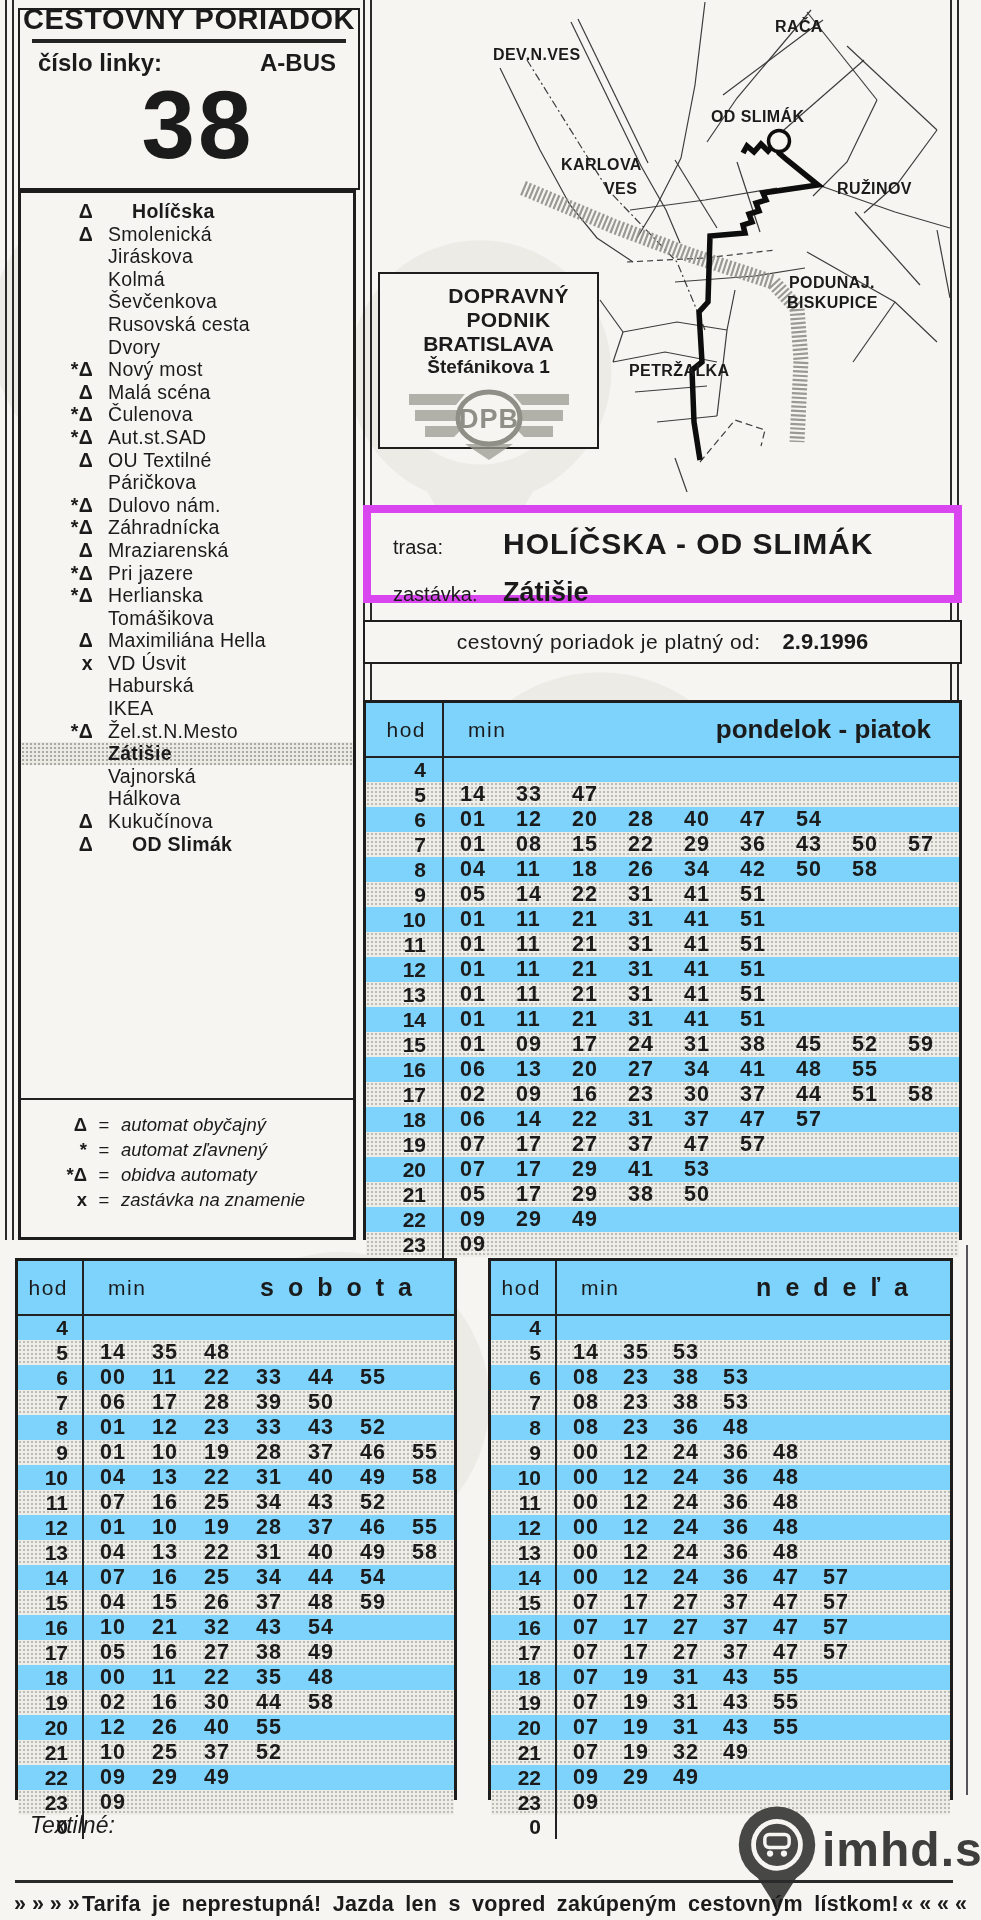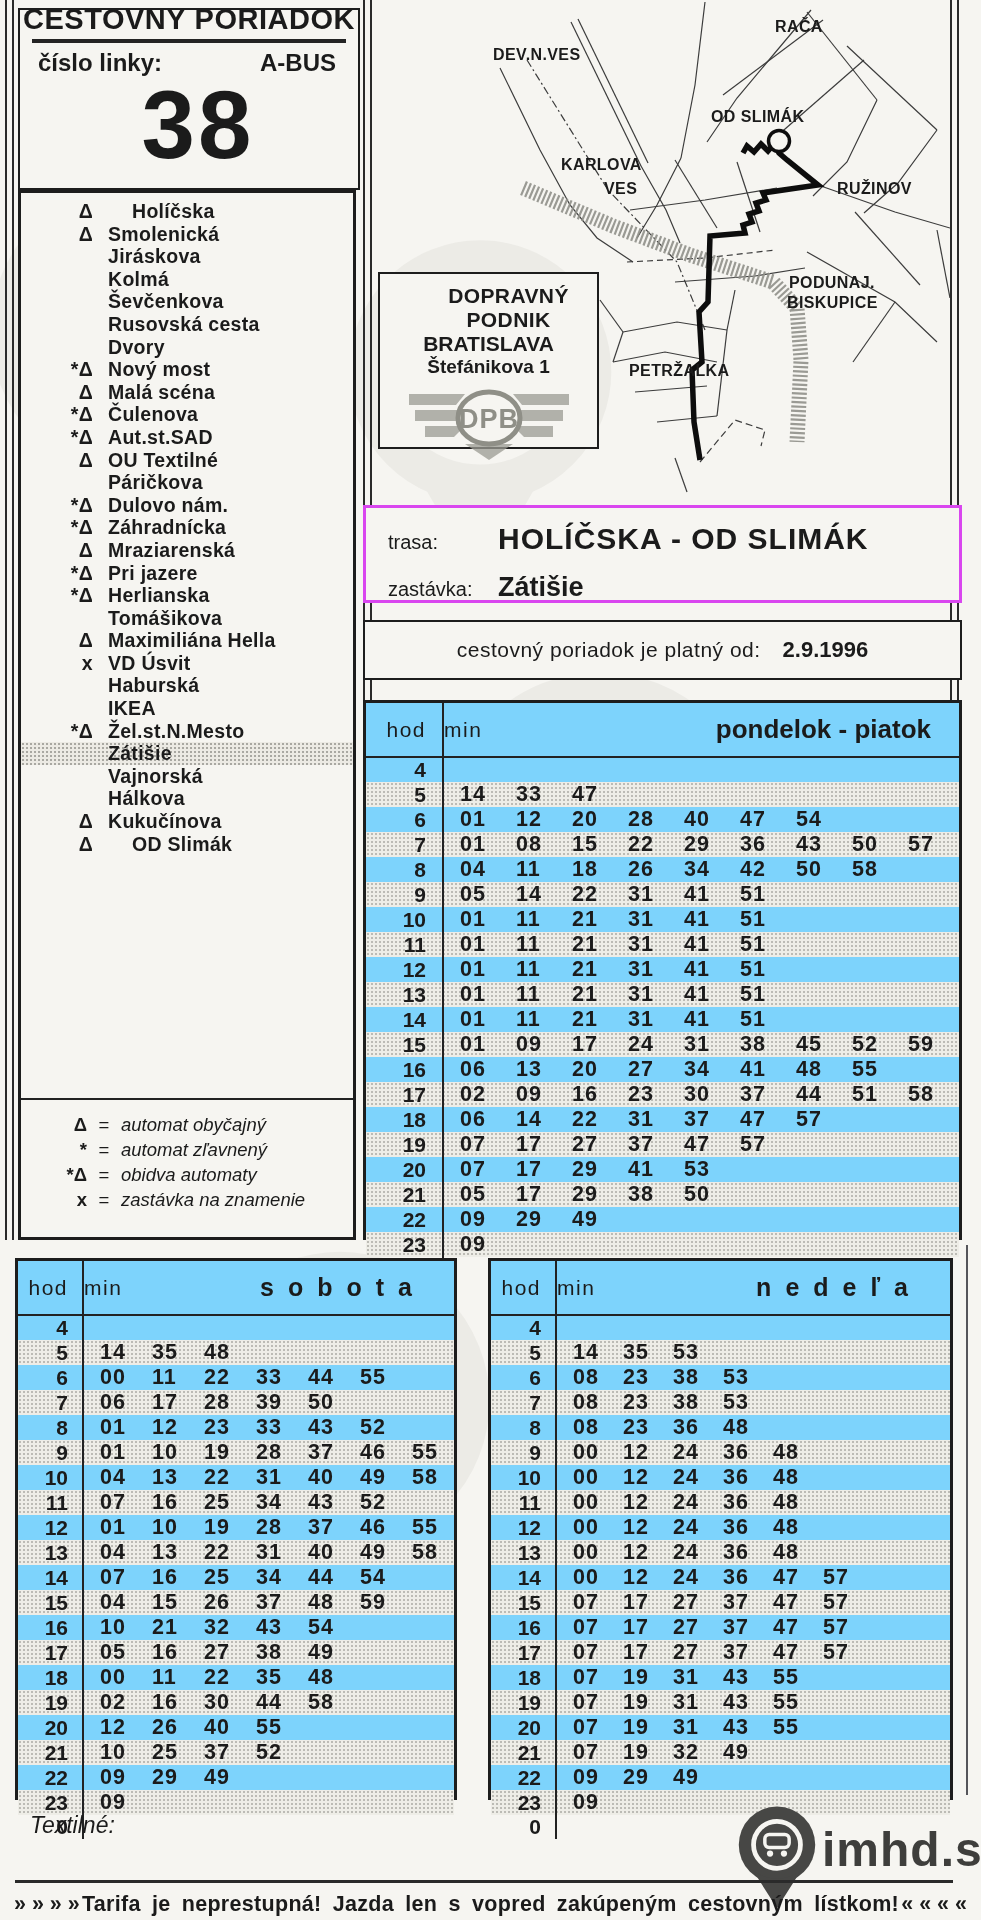--- a/index.html
+++ b/index.html
@@ -15,56 +15,56 @@
              border:2.5px solid #1d1d1d;overflow:hidden;background:#f6f5f1;}
   .cp-title{font-size:29px;font-weight:bold;letter-spacing:.5px;text-align:center;margin-top:-7px;white-space:nowrap;}
   .title-rule{border-top:4px solid #242424;margin:3px 12px 6px 12px;}
   .line-row{display:flex;justify-content:space-between;padding:0 22px 0 18px;font-size:24px;font-weight:bold;}
   .line-number{text-align:center;font-size:96px;font-weight:bold;letter-spacing:3px;line-height:92px;margin-top:2px;margin-left:18px;}
   
   .stops-box{position:absolute;left:18px;top:190px;width:338px;height:1050px;
              border:3px solid #1d1d1d;background:#f6f5f1;padding-top:7px;box-sizing:border-box;}
   .stop-row{display:flex;line-height:22.6px;font-size:19.5px;letter-spacing:.3px;}
   .stop-row .sym{width:72px;text-align:right;padding-right:15px;font-weight:bold;flex:none;}
-  .stop-row .sname{flex:1;font-weight:bold;}
+  .stop-row .sname{flex:1;}
   .stop-row.bold .sname{font-weight:bold;margin-left:24px;}
   .stop-row.highlight .sname{font-weight:bold;}
   .stop-row.highlight{background-image:radial-gradient(circle,#a9a8a2 1px,rgba(0,0,0,0) 1.15px);
                       background-size:4px 4px;background-color:#eceae4;}
   .legend{position:absolute;left:0;right:0;top:905px;border-top:2.5px solid #222;padding-top:12px;}
   .legend-row{display:flex;font-size:18.5px;line-height:25px;font-style:italic;}
   .legend-row .lsym{width:66px;text-align:right;font-weight:bold;font-style:normal;flex:none;}
   .legend-row .leq{width:34px;text-align:center;font-style:normal;flex:none;}
   
   .map{position:absolute;left:375px;top:0;width:575px;height:498px;}
   .map text{font-size:16px;font-weight:bold;fill:#1b1b1b;letter-spacing:.4px;}
   .dpb-box{position:absolute;left:378px;top:272px;width:221px;height:177px;border:2.5px solid #1d1d1d;
            background:#f6f5f1;text-align:center;box-sizing:border-box;padding-top:10px;}
   .dpb-box .l1{font-size:21px;font-weight:bold;letter-spacing:.4px;padding-left:40px;}
   .dpb-box .l2{font-size:21px;font-weight:bold;}
   .dpb-box .l3{font-size:19px;font-weight:bold;}
   
-  .route-panel{position:absolute;left:363px;top:505px;width:599px;height:98px;border:3px solid #d946ef;
+  .route-panel{position:absolute;left:363px;top:505px;width:599px;height:98px;border:8px solid #d946ef;
                background:#f6f5f1;box-sizing:border-box;}
   .rp-row{display:flex;align-items:baseline;}
   .rp-label{width:110px;font-size:20px;padding-left:22px;flex:none;}
   .rp-trasa{font-size:30px;font-weight:bold;letter-spacing:1px;white-space:nowrap;}
   .rp-zast{font-size:27px;font-weight:bold;}
-  .validity{position:absolute;left:363px;top:620px;width:599px;height:60px;border:2.5px solid #1d1d1d;
+  .validity{position:absolute;left:363px;top:620px;width:599px;height:44px;border:2.5px solid #1d1d1d;
             background:#f6f5f1;display:flex;align-items:center;justify-content:center;gap:22px;box-sizing:border-box;}
   .validity .vlabel{font-size:21px;letter-spacing:.5px;}
   .validity .vdate{font-size:22px;font-weight:bold;}
   
   .tt{position:absolute;border:3px solid #1d1d1d;background:#7dd3fc;box-sizing:border-box;
       display:flex;flex-direction:column;}
   .tt-head{display:flex;align-items:center;border-bottom:2.5px solid #222;flex:none;height:53px;}
   .tt-hod{text-align:right;border-right:2.5px solid #222;flex:none;box-sizing:border-box;}
   .tt-head .tt-hod{height:100%;display:flex;align-items:center;justify-content:flex-end;}
   .tt-hod-label,.tt-min-label{font-size:21px;letter-spacing:1.5px;}
-  .tt-min-label{padding-left:0;width:70px;flex:none;}
+  .tt-min-label{padding-left:0;width:70px;flex:none;margin-left:24px;}
   .tt-title{flex:1;text-align:right;font-weight:bold;font-size:26px;padding-right:28px;}
   .tt-body{flex:1;display:flex;flex-direction:column;}
   .tt-row{display:flex;align-items:center;flex:1;}
   .tt-row .tt-hod{font-size:21px;font-weight:bold;height:100%;display:flex;align-items:center;justify-content:flex-end;}
   .tt-mins{padding-left:16px;white-space:nowrap;}
   .min-cell{display:inline-block;font-size:21.5px;font-weight:bold;letter-spacing:1px;}
   .tt-row.shade{background-image:radial-gradient(circle,#bcbbb5 .9px,rgba(0,0,0,0) 1px);
                 background-size:4px 4px;background-color:#eeede7;}
   .tt-week{left:363px;top:700px;width:599px;height:540px;}
   .tt-week .tt-hod{width:78px;padding-right:16px;}

